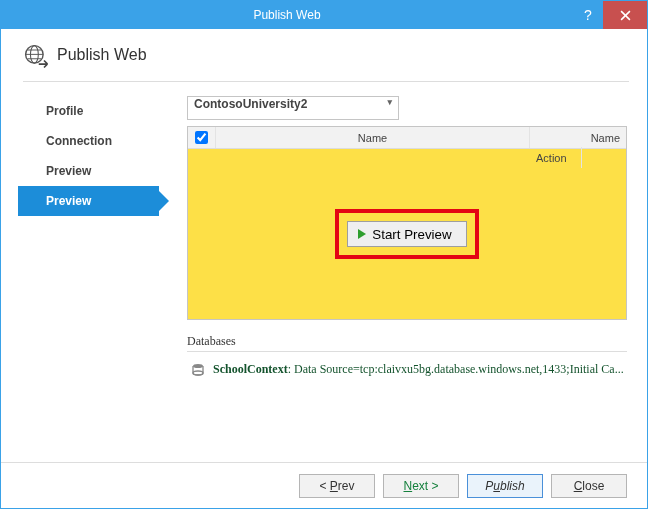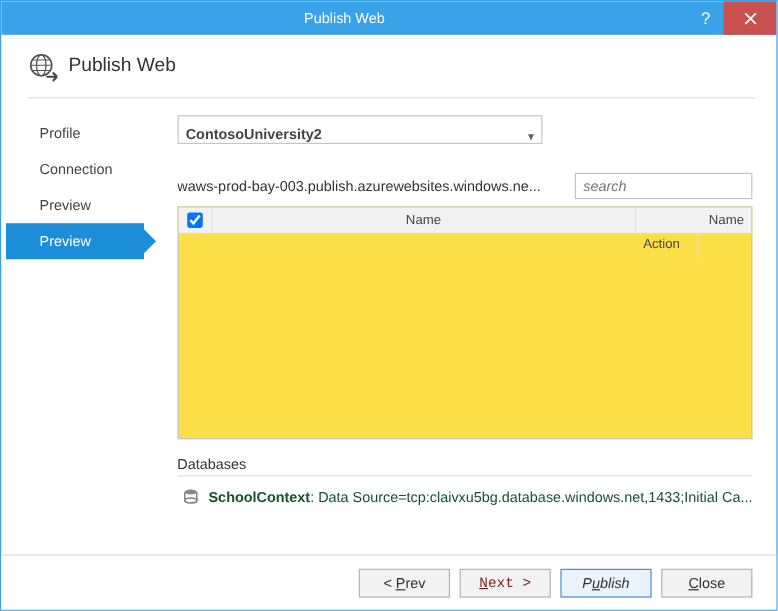--- a/index.html
+++ b/index.html
@@ -46,21 +46,22 @@
 
   .rule { border: none; border-top: 1px solid #ddd; margin: 4px 18px 0 22px; }
 
   
   .body {
     display: flex;
     height: calc(100% - 28px - 56px - 2px - 70px);
   }
   .sidebar {
     width: 158px;
-    padding: 14px 0 0 4px;
+    padding: 14px 0 0 17px;
+    font-weight: bold;
   }
   .sidebar .item {
     height: 30px;
     display: flex; align-items: center;
     padding-left: 28px;
     color: #444;
     cursor: pointer;
     position: relative;
   }
   .sidebar .item.active {
@@ -75,23 +76,23 @@
     border-left-color: #1c8dd9;
     border-right: none;
   }
 
   .main {
     flex: 1;
     padding: 14px 20px 0 28px;
     display: flex; flex-direction: column;
   }
   .profile-select {
-    width: 304px; height: 24px;
+    width: 212px; height: 24px;
     border: 1px solid #c5c5c5;
-    display: flex; align-items: flex-end;
+    display: flex; align-items: flex-start;
     padding: 0 6px;
     color: #444;
     font-weight: 600;
     justify-content: space-between;
     cursor: pointer;
   }
   .profile-select .chev { font-size: 9px; color: #666; }
 
   .row2 {
     margin-top: 24px;
@@ -150,20 +151,21 @@
   }
   .start-preview .play {
     width: 0; height: 0;
     border-style: solid;
     border-width: 5px 0 5px 8px;
     border-color: transparent transparent transparent #2e9e2e;
   }
 
   .databases {
     margin-top: 14px;
+    font-family: Liberation Serif, serif;
   }
   .databases .dblabel { color: #333; margin-bottom: 2px; }
   .databases hr { border: none; border-top: 1px solid #ddd; margin-bottom: 10px; }
   .dbrow { display:flex; align-items:center; gap:8px; padding-left:4px;}
   .dbrow .dbicon { width:14px; height:14px; display:flex; align-items:center; justify-content:center;}
   .dbrow .dbtext { white-space:nowrap; overflow:hidden; text-overflow:ellipsis; color:#14532d;}
   .dbrow .dbname { font-weight: 600; }
 
   
   .footer {
@@ -178,21 +180,21 @@
   }
   .btn {
     min-width: 76px; height: 24px;
     border: 1px solid #b5b5b5;
     background: #f2f2f2;
     font-family: inherit;
     font-size: 12px;
     cursor: pointer;
     color: #333;
   }
-  .btn:disabled { color: #7f1d1d; cursor: default; font-family: Liberation Mono, monospace; }
+  .btn:disabled { color: #15803d; cursor: default; }
   .btn.primary { border-color: #4a90d9; background:#eaf3fb;font-style:italic; }
   .u { text-decoration: underline; }
 </style>
 </head>
 <body>
 
 <div class="titlebar">
   <div class="title">Publish Web</div>
   <div class="win-btn help-btn">?</div>
   <div class="win-btn close-btn">
@@ -230,33 +232,37 @@
         <span>Preview</span>
       </div>
   </div>
 
   <div class="main">
     <div class="profile-select">
       <span>ContosoUniversity2</span>
       <span class="chev">▾</span>
     </div>
 
-    <div class="row2">
-      <div class="host">waws-prod-bay-003.publish.azurewebsites.windows.ne...</div>
-      <input class="search" type="text" placeholder="search" style="">
-    </div>
 
     <div class="table-wrap">
       <div class="thead">
         <div class="th th-check">
           <input type="checkbox" checked="" style="">
         </div>
         <div class="th th-name">Name</div>
         <div class="th th-action">Action</div>
         <div class="th th-size">Name</div>
+      </div>
+      <div class="tbody">
+        <div class="highlight-box">
+          <button class="start-preview">
+            <span class="play"></span>
+            <span>Start Preview</span>
+          </button>
+        </div>
       </div>
     </div>
 
     <div class="databases">
       <div class="dblabel">Databases</div>
       <hr>
       <div class="dbrow">
         <span class="dbicon">
           <svg viewBox="0 0 14 14">
               <ellipse cx="7" cy="3" rx="5" ry="2" fill="#888"></ellipse>

